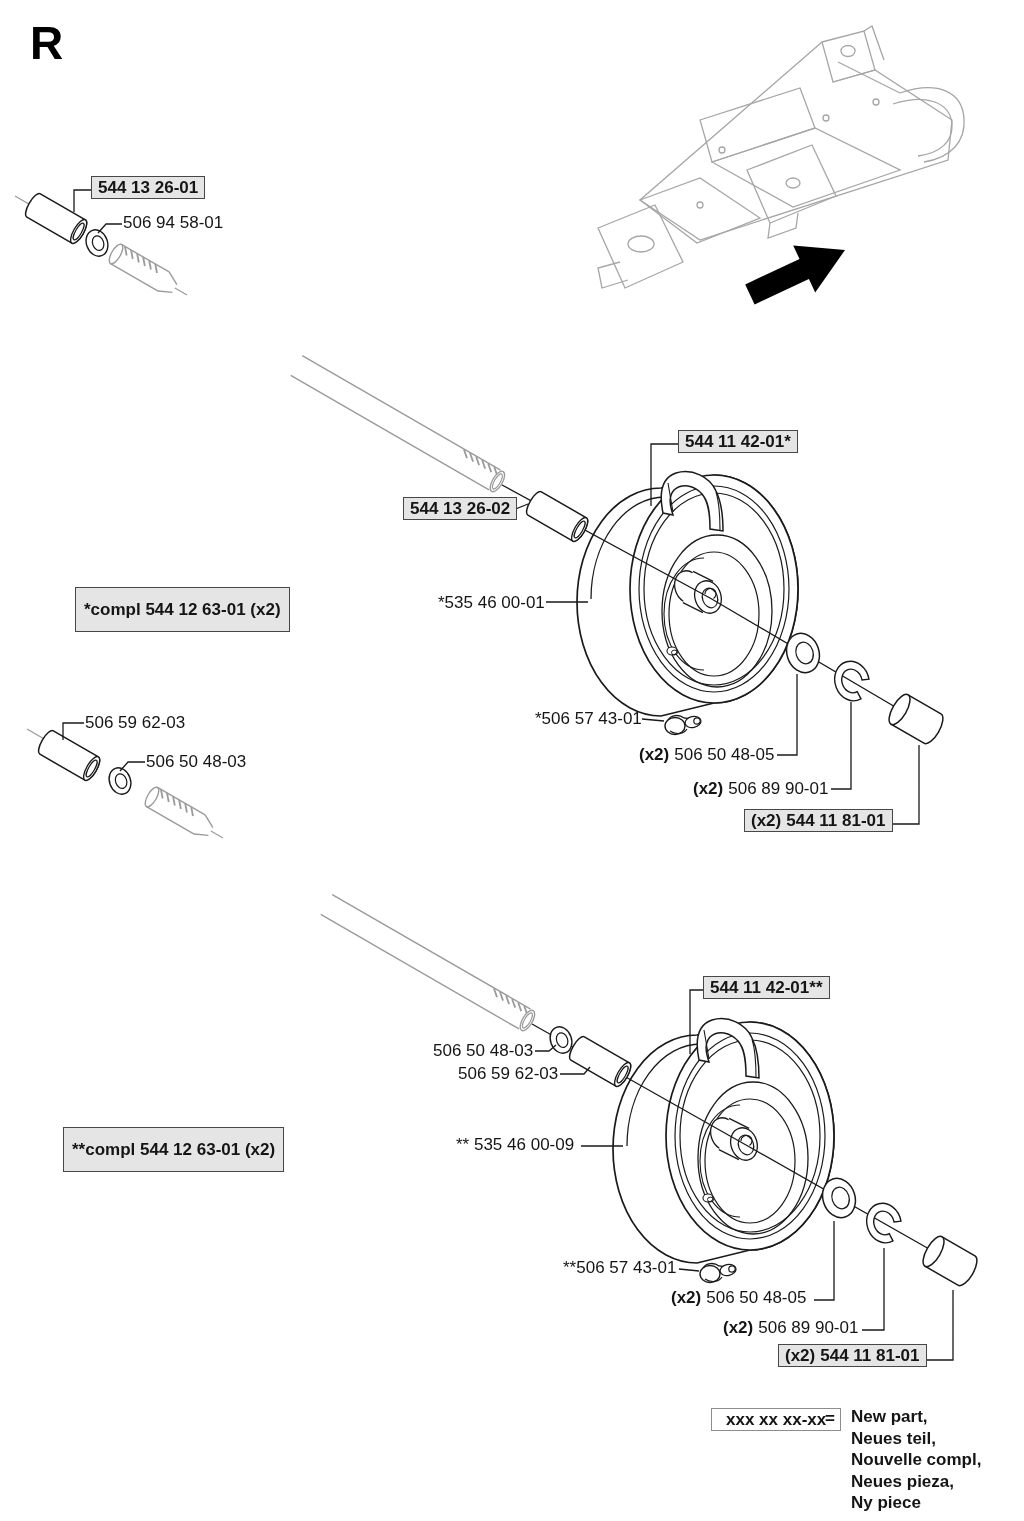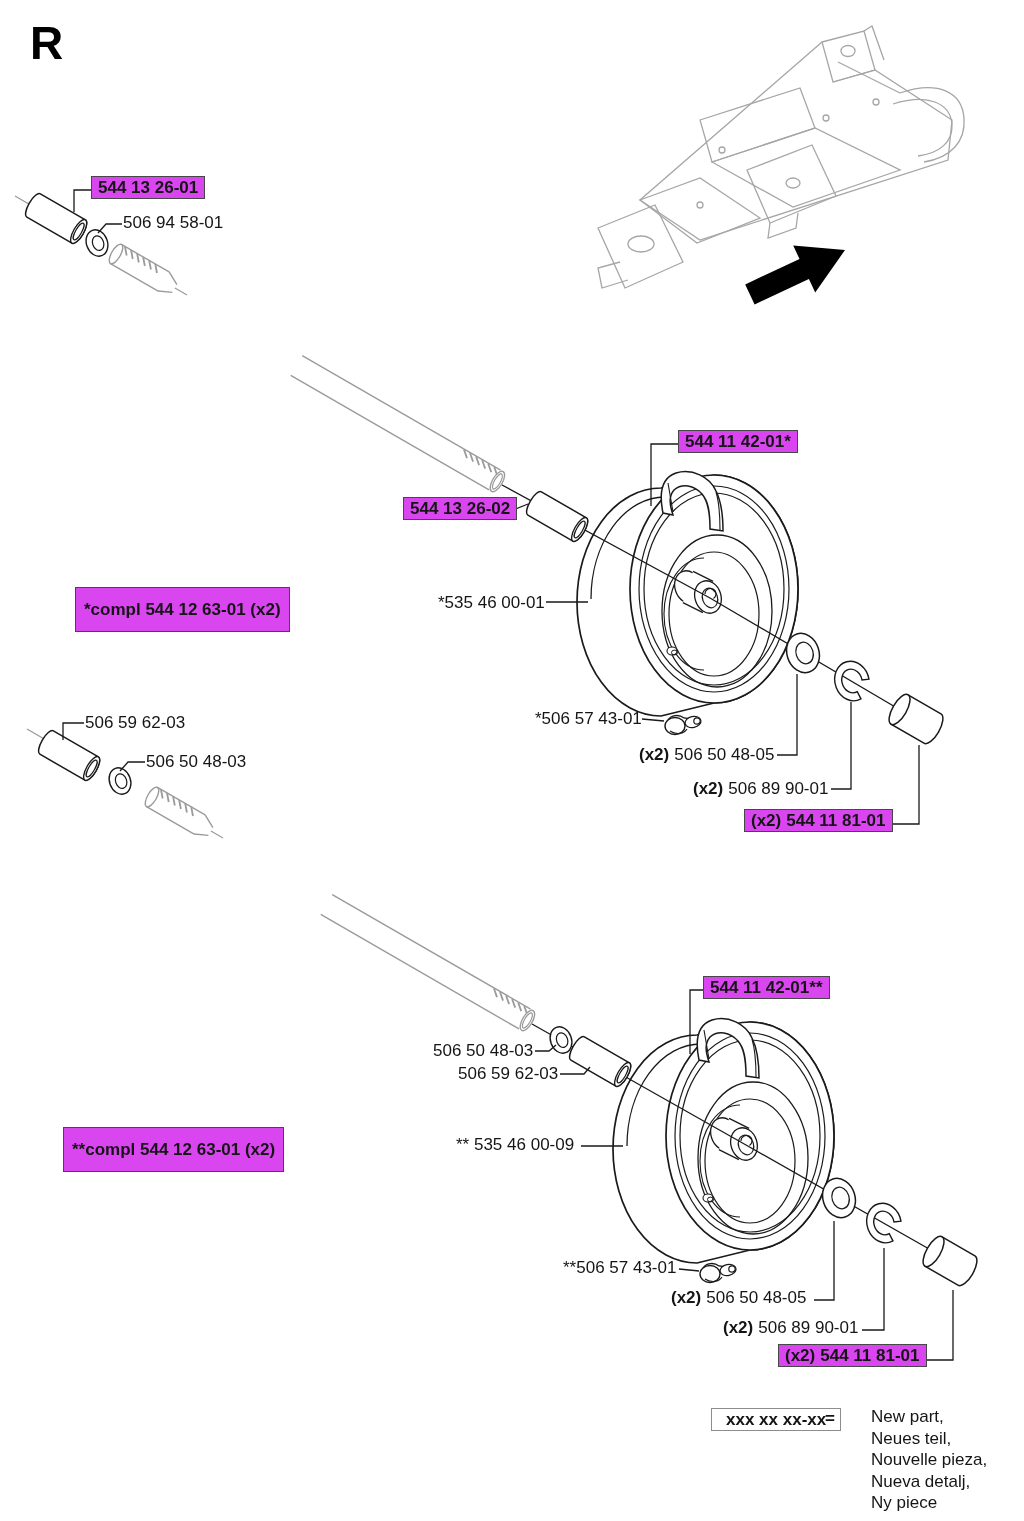--- a/index.html
+++ b/index.html
@@ -1,25 +1,25 @@
 <!DOCTYPE html>
 <html><head>
 <meta charset="utf-8">
 <style>
   html,body{margin:0;padding:0;background:#fff;}
   .stage{position:relative;width:1024px;height:1521px;background:#fff;
          font-family:"Liberation Sans",sans-serif;overflow:hidden;}
   svg.art{position:absolute;left:0;top:0;}
   .lbl{position:absolute;font-size:17px;color:#151515;white-space:nowrap;line-height:1.12;}
-  .boxed{border:1.8px solid #474747;padding:1px 6px;font-weight:bold;background:#d946ef;}
+  .boxed{border:1.8px solid #474747;padding:1px 6px;font-weight:bold;background:#e5e5e5;}
   .boxed.lg{padding:12px 8px;}
   .qty{font-weight:bold;margin-right:5px;}
   .section-letter{position:absolute;font-size:46px;font-weight:bold;color:#000;line-height:1;}
   .legend-box{border:1.6px solid #8d8d8d;padding:1px 14px;font-weight:bold;background:#fff;}
-  .legend-lines{font-weight:normal;margin-left:20px;}
+  .legend-lines{font-weight:bold;}
   .legend-lines div{height:21.5px;line-height:21.5px;}
   .eq{font-weight:bold;}
 </style>
 </head>
 <body>
 
 <div class="stage">
 
   <svg class="art" width="1024" height="1521" viewBox="0 0 1024 1521">
     <defs>
@@ -218,18 +218,18 @@
   <div class="lbl" style="left:563px;top:1258px">**506 57 43-01</div>
   <div class="lbl" style="left:671px;top:1288px"><span class="qty">(x2)</span><span>506 50 48-05</span></div>
   <div class="lbl" style="left:723px;top:1318px"><span class="qty">(x2)</span><span>506 89 90-01</span></div>
   <div class="lbl boxed" style="left:778px;top:1344px"><span class="qty">(x2)</span><span>544 11 81-01</span></div>
 
   <div class="lbl legend-box" style="left:711px;top:1408px">xxx xx xx-xx</div>
   <div class="lbl eq" style="left:825px;top:1409px">=</div>
   <div class="lbl legend-lines" style="left:851px;top:1406px">
     <div>New part,</div>
     <div>Neues teil,</div>
-    <div>Nouvelle pieza,</div>
-    <div>Nueva detalj,</div>
+    <div>Nouvelle compl,</div>
+    <div>Neues pieza,</div>
     <div>Ny piece</div>
   </div>
 
 </div>
 
 </body></html>

